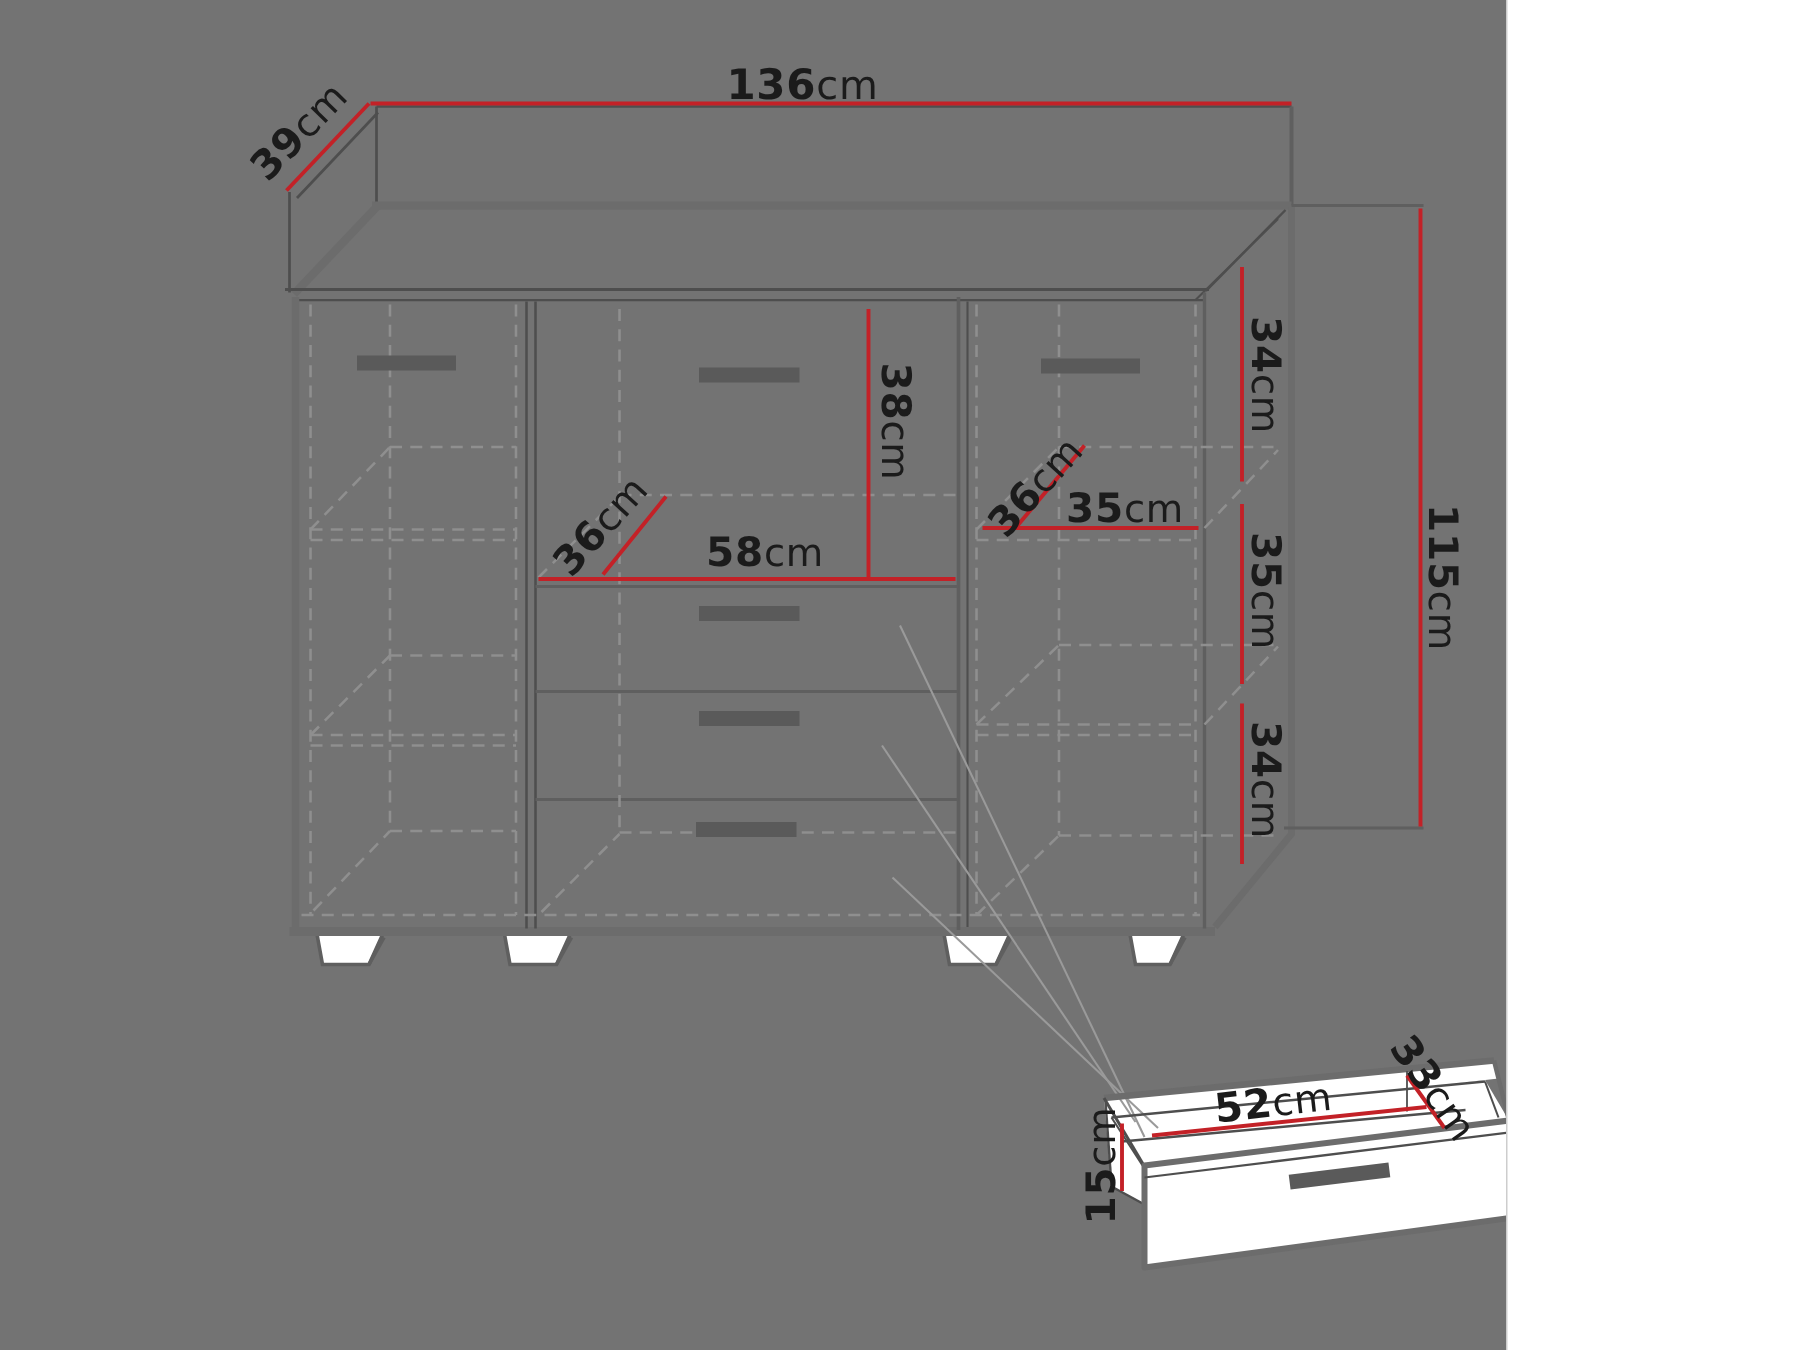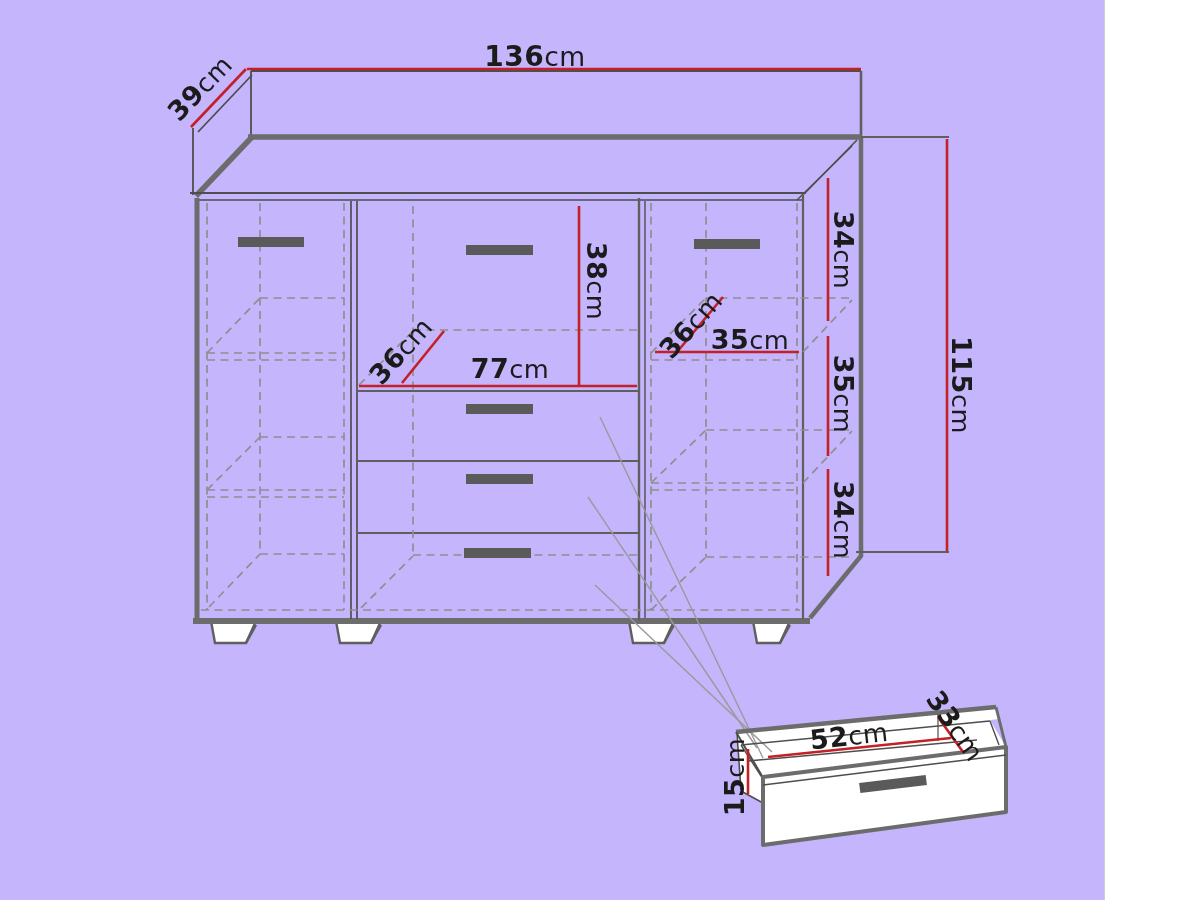--- a/index.html
+++ b/index.html
@@ -1,17 +1,17 @@
 <!DOCTYPE html>
 <html><head>
 <meta charset="utf-8">
 <style>
   html,body{margin:0;padding:0;background:#fff;}
   #stage{
-    position:relative;width:1104px;height:900px;background:#c4b5fd;
+    position:relative;width:1004px;height:900px;background:#737373;
     outline:1px solid #cdcdcd;overflow:hidden;
     font-family:"DejaVu Sans","Liberation Sans",sans-serif;
   }
   #drawing{position:absolute;left:0;top:0;}
   .dim{
     position:absolute;white-space:nowrap;color:#1b1b1b;
     font-size:27px;line-height:1;letter-spacing:0.5px;
     transform:translate(-50%,-50%);
   }
   .dim .num{font-weight:700;}
@@ -183,21 +183,21 @@
 <div class="dim rm46" style="left:200px;top:88px">
   <span class="num">39</span><span class="unit">cm</span>
 </div>
 <div class="dim r90" style="left:596px;top:281px">
   <span class="num">38</span><span class="unit">cm</span>
 </div>
 <div class="dim rm48" style="left:401px;top:351px">
   <span class="num">36</span><span class="unit">cm</span>
 </div>
 <div class="dim" style="left:510px;top:369px">
-  <span class="num">77</span><span class="unit">cm</span>
+  <span class="num">58</span><span class="unit">cm</span>
 </div>
 <div class="dim rm48" style="left:691px;top:325px">
   <span class="num">36</span><span class="unit">cm</span>
 </div>
 <div class="dim" style="left:750px;top:340px">
   <span class="num">35</span><span class="unit">cm</span>
 </div>
 <div class="dim r90" style="left:843px;top:250px">
   <span class="num">34</span><span class="unit">cm</span>
 </div>

